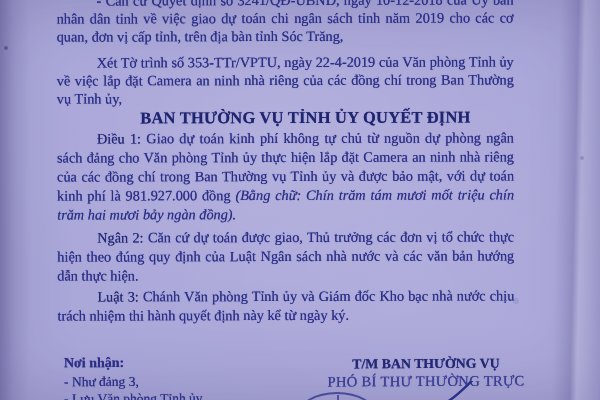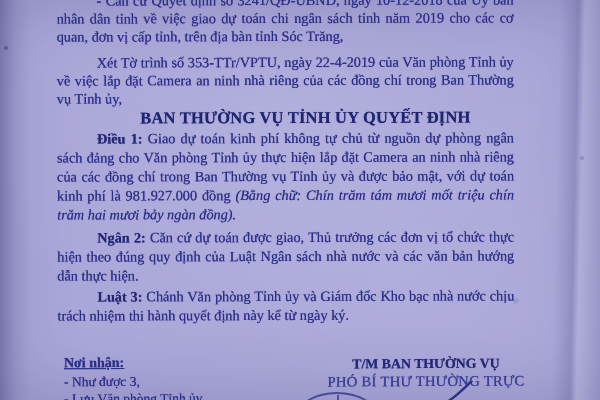--- a/index.html
+++ b/index.html
@@ -38,29 +38,29 @@
   .cite + .cite { margin-top:8px; }
   .heading {
     margin-top:12px;
     text-align:center; text-indent:0;
     font-weight:bold; font-size:16.5px; line-height:22px;
     letter-spacing:0.2px; color:#20256f;
   }
   .article { margin-top:8px; }
   .article.a2 { margin-top:4px; }
   .article.a3 { margin-top:2px; }
-  .art-label { font-weight:bold; color:#232872; }
+  .art-label { font-weight:normal; color:#232872; }
   .art-italic { font-style:italic; }
   .recipients {
     position:absolute; left:64px; top:354px;
     font-size:13.5px; line-height:17px;
     transform:rotate(-0.2deg);
   }
   .recipients-label {
-    font-weight:bold; text-decoration:underline;
+    font-weight:bold; 
     font-size:14px; display:block; margin-bottom:2px;
   }
   .signblock {
     position:absolute; left:308px; top:355px; width:236px;
     text-align:center; transform:rotate(-0.3deg);
   }
   .sign-authority { font-weight:bold; font-size:13.8px; line-height:17px; color:#232872; }
   .sign-title { font-size:14.6px; line-height:18px; letter-spacing:0.3px; color:#3a3f94; }
   .stamp {
     position:absolute; left:297px; top:392px; width:76px; height:44px;
@@ -111,21 +111,21 @@
 
     <p class="article a3">
       <span class="art-label">Luật 3:</span>
       <span> Chánh Văn phòng Tỉnh ủy và Giám đốc Kho bạc nhà nước chịu trách nhiệm thi hành quyết định này kể từ ngày ký.</span>
     </p>
 
   </div>
 
   <div class="recipients">
     <span class="recipients-label">Nơi nhận:</span>
-    <div>- Như được 3,</div>
+    <div>- Như đảng 3,</div>
     <div>- Lưu Văn phòng Tỉnh ủy.</div>
   </div>
 
   <div class="signblock">
     <div class="sign-authority">T/M BAN THƯỜNG VỤ</div>
     <div class="sign-title">PHÓ BÍ THƯ THƯỜNG TRỰC</div>
   </div>
 
   <div class="stamp"></div>
 

